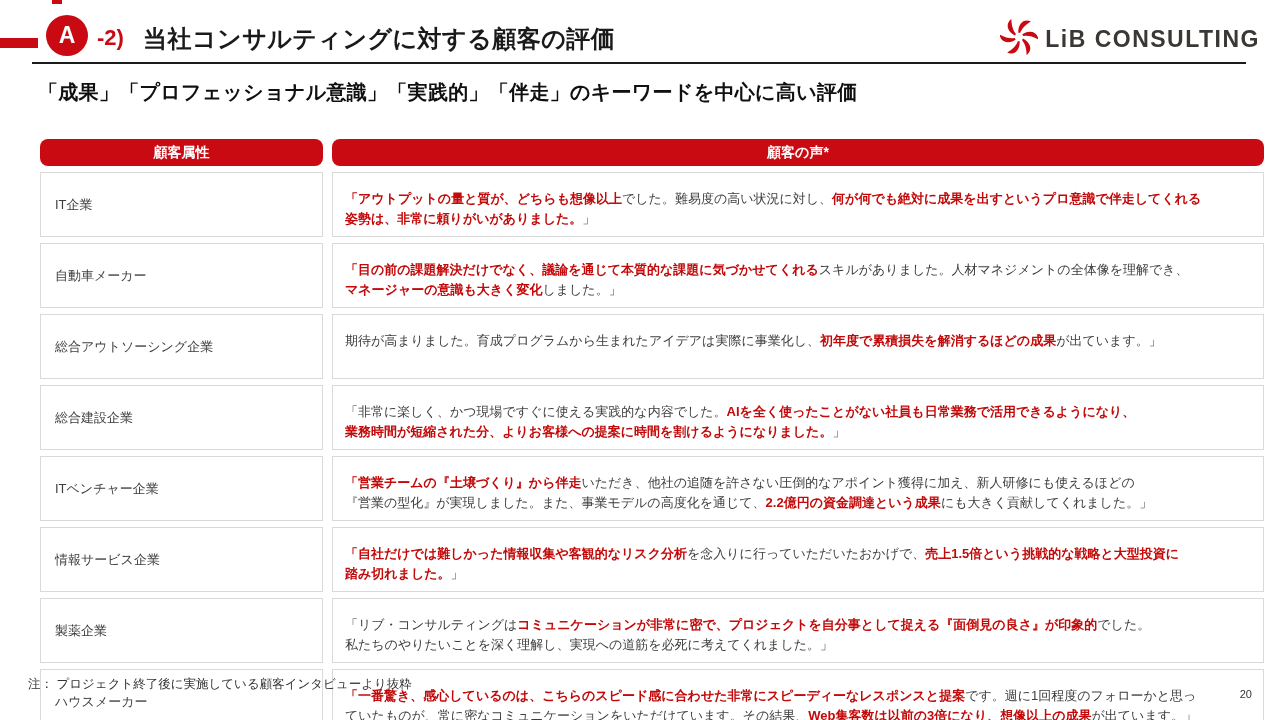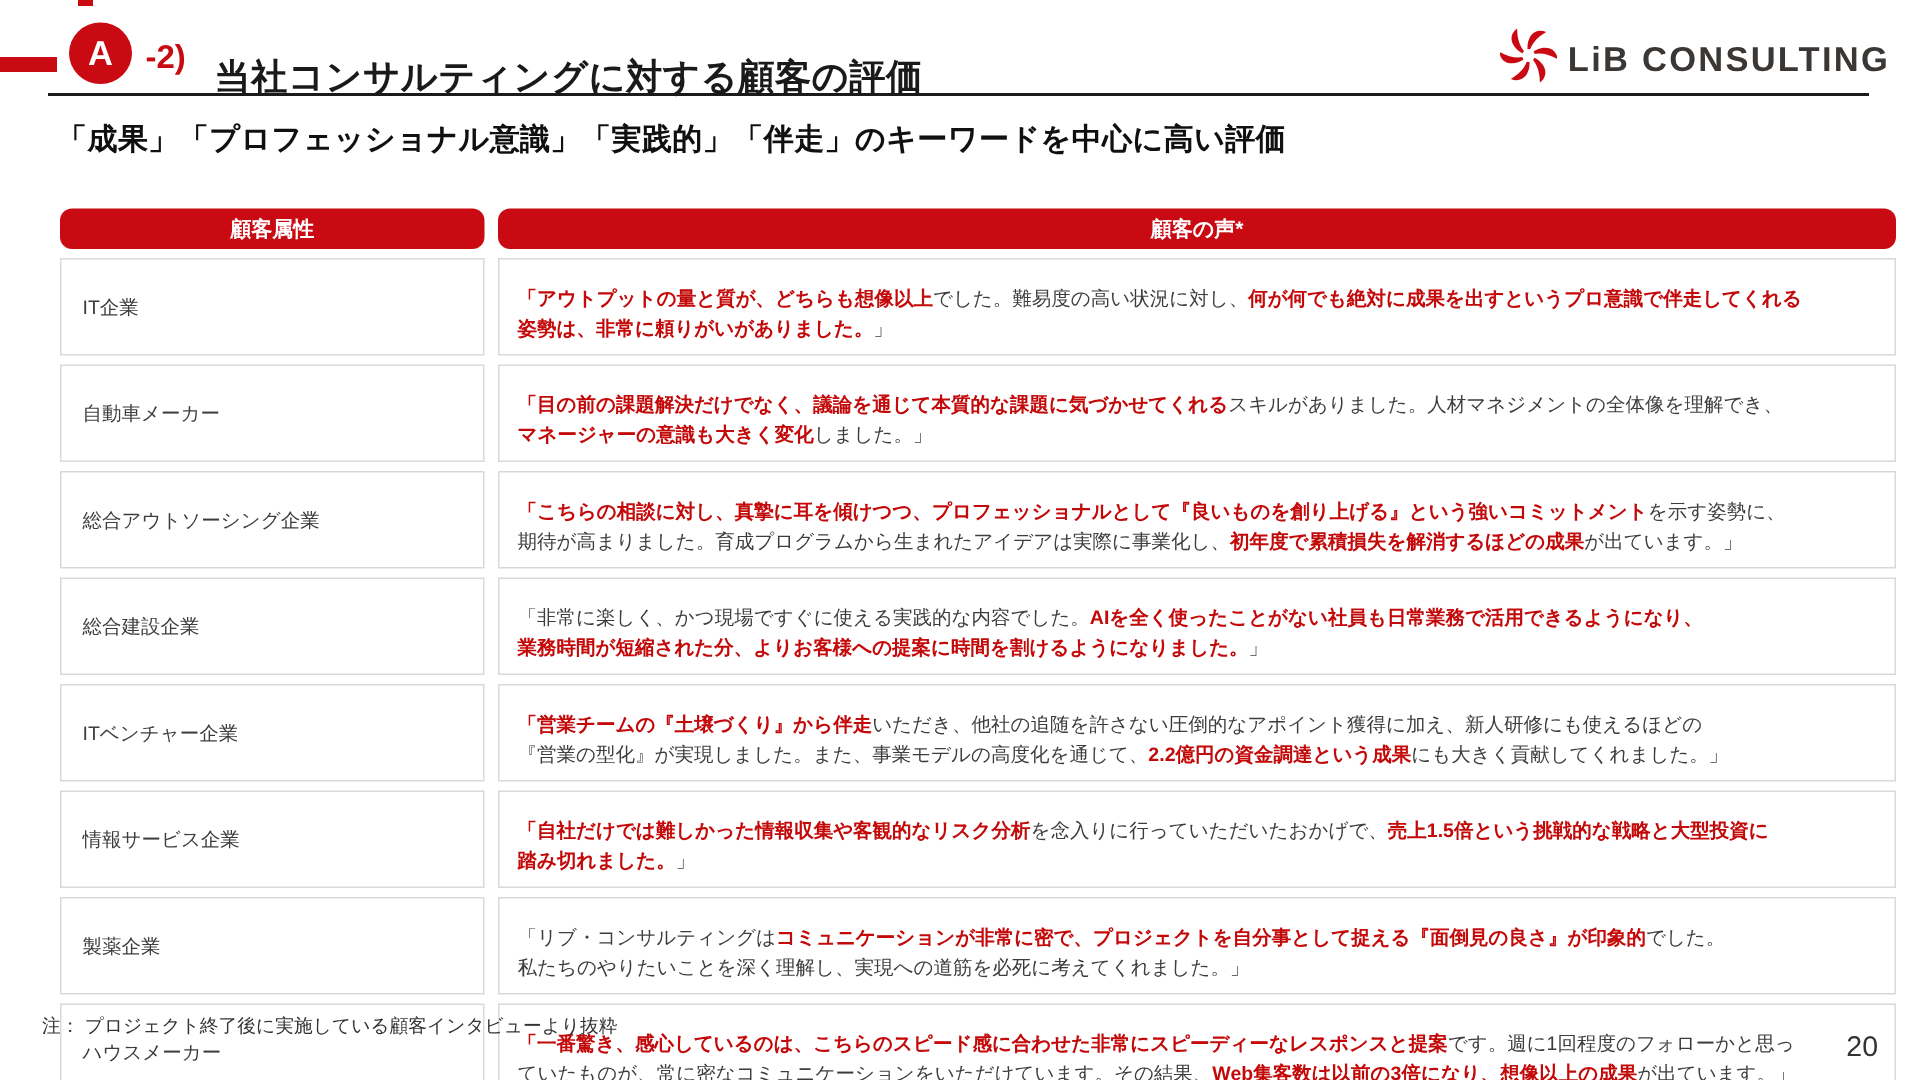--- a/index.html
+++ b/index.html
@@ -17,21 +17,21 @@
     font-family:"Liberation Sans","DejaVu Sans",sans-serif;
   }
   .top-notch{position:absolute;left:52px;top:0;width:10px;height:4px;background:var(--brand-red);}
   .red-dash{position:absolute;left:0;top:38px;width:38px;height:10px;background:var(--brand-red);}
   .badge{
     position:absolute;left:46px;top:15px;width:42px;height:41px;border-radius:50%;
     background:var(--brand-red);color:#fff;font-weight:bold;font-size:23px;
     display:flex;align-items:center;justify-content:center;
   }
   .section-num{position:absolute;left:97px;top:25px;font-size:22px;font-weight:bold;color:var(--brand-red);}
-  .page-title{position:absolute;left:143px;top:23px;font-size:24px;font-weight:bold;color:var(--title-black);letter-spacing:.5px;margin-top:12px;}
+  .page-title{position:absolute;left:143px;top:23px;font-size:24px;font-weight:bold;color:var(--title-black);letter-spacing:.5px;}
   .header-rule{position:absolute;left:32px;top:62px;width:1214px;height:2px;background:#1b1b1b;}
   .logo{position:absolute;top:18px;right:20px;display:flex;align-items:center;gap:7px;}
   .logo-text{font-size:23px;font-weight:600;color:var(--logo-gray);letter-spacing:1.5px;}
   .subtitle{position:absolute;left:38px;top:79px;font-size:20px;font-weight:bold;color:#101010;letter-spacing:.3px;}
   .table{position:absolute;left:40px;top:139px;width:1224px;}
   .thead{display:flex;gap:9px;margin-bottom:6px;}
   .pill{
     height:27px;border-radius:8px;background:var(--brand-red);color:#fff;
     font-weight:bold;font-size:14px;display:flex;align-items:center;justify-content:center;
   }
@@ -43,21 +43,21 @@
     width:283px;display:flex;align-items:center;padding-left:14px;
     font-size:13px;color:var(--body-text);
   }
   .cell-voice{
     flex:1;padding:16px 12px 0 12px;font-size:13px;line-height:20px;
     color:var(--body-text);overflow:hidden;
   }
   .voice-line{white-space:nowrap;}
   .seg-red{color:var(--text-red);font-weight:bold;}
   .footnote{position:absolute;left:28px;top:676px;font-size:12.5px;color:#333;}
-  .page-number{position:absolute;right:28px;top:688px;font-size:19px;color:#333;}
+  .page-number{position:absolute;right:28px;top:688px;font-size:11px;color:#333;}
 </style>
 </head>
 <body>
 
 <div class="slide">
 
   <div class="top-notch"></div>
   <div class="red-dash"></div>
 
   <div class="badge">
@@ -102,21 +102,20 @@
         <div class="trow">
           <div class="cell cell-attr">自動車メーカー</div>
           <div class="cell cell-voice">
             <div class="voice-line"><span class="seg-red">「目の前の課題解決だけでなく、議論を通じて本質的な課題に気づかせてくれる</span><span class="seg-plain">スキルがありました。人材マネジメントの全体像を理解でき、</span></div>
             <div class="voice-line"><span class="seg-red">マネージャーの意識も大きく変化</span><span class="seg-plain">しました。」</span></div>
           </div>
         </div>
         <div class="trow">
           <div class="cell cell-attr">総合アウトソーシング企業</div>
           <div class="cell cell-voice">
-            <div class="voice-line"><span class="seg-red">「こちらの相談に対し、真摯に耳を傾けつつ、プロフェッショナルとして『良いものを創り上げる』という強いコミットメント</span><span class="seg-plain">を示す姿勢に、</span></div>
             <div class="voice-line"><span class="seg-plain">期待が高まりました。育成プログラムから生まれたアイデアは実際に事業化し、</span><span class="seg-red">初年度で累積損失を解消するほどの成果</span><span class="seg-plain">が出ています。」</span></div>
           </div>
         </div>
         <div class="trow">
           <div class="cell cell-attr">総合建設企業</div>
           <div class="cell cell-voice">
             <div class="voice-line"><span class="seg-plain">「非常に楽しく、かつ現場ですぐに使える実践的な内容でした。</span><span class="seg-red">AIを全く使ったことがない社員も日常業務で活用できるようになり、</span></div>
             <div class="voice-line"><span class="seg-red">業務時間が短縮された分、よりお客様への提案に時間を割けるようになりました。</span><span class="seg-plain">」</span></div>
           </div>
         </div>

